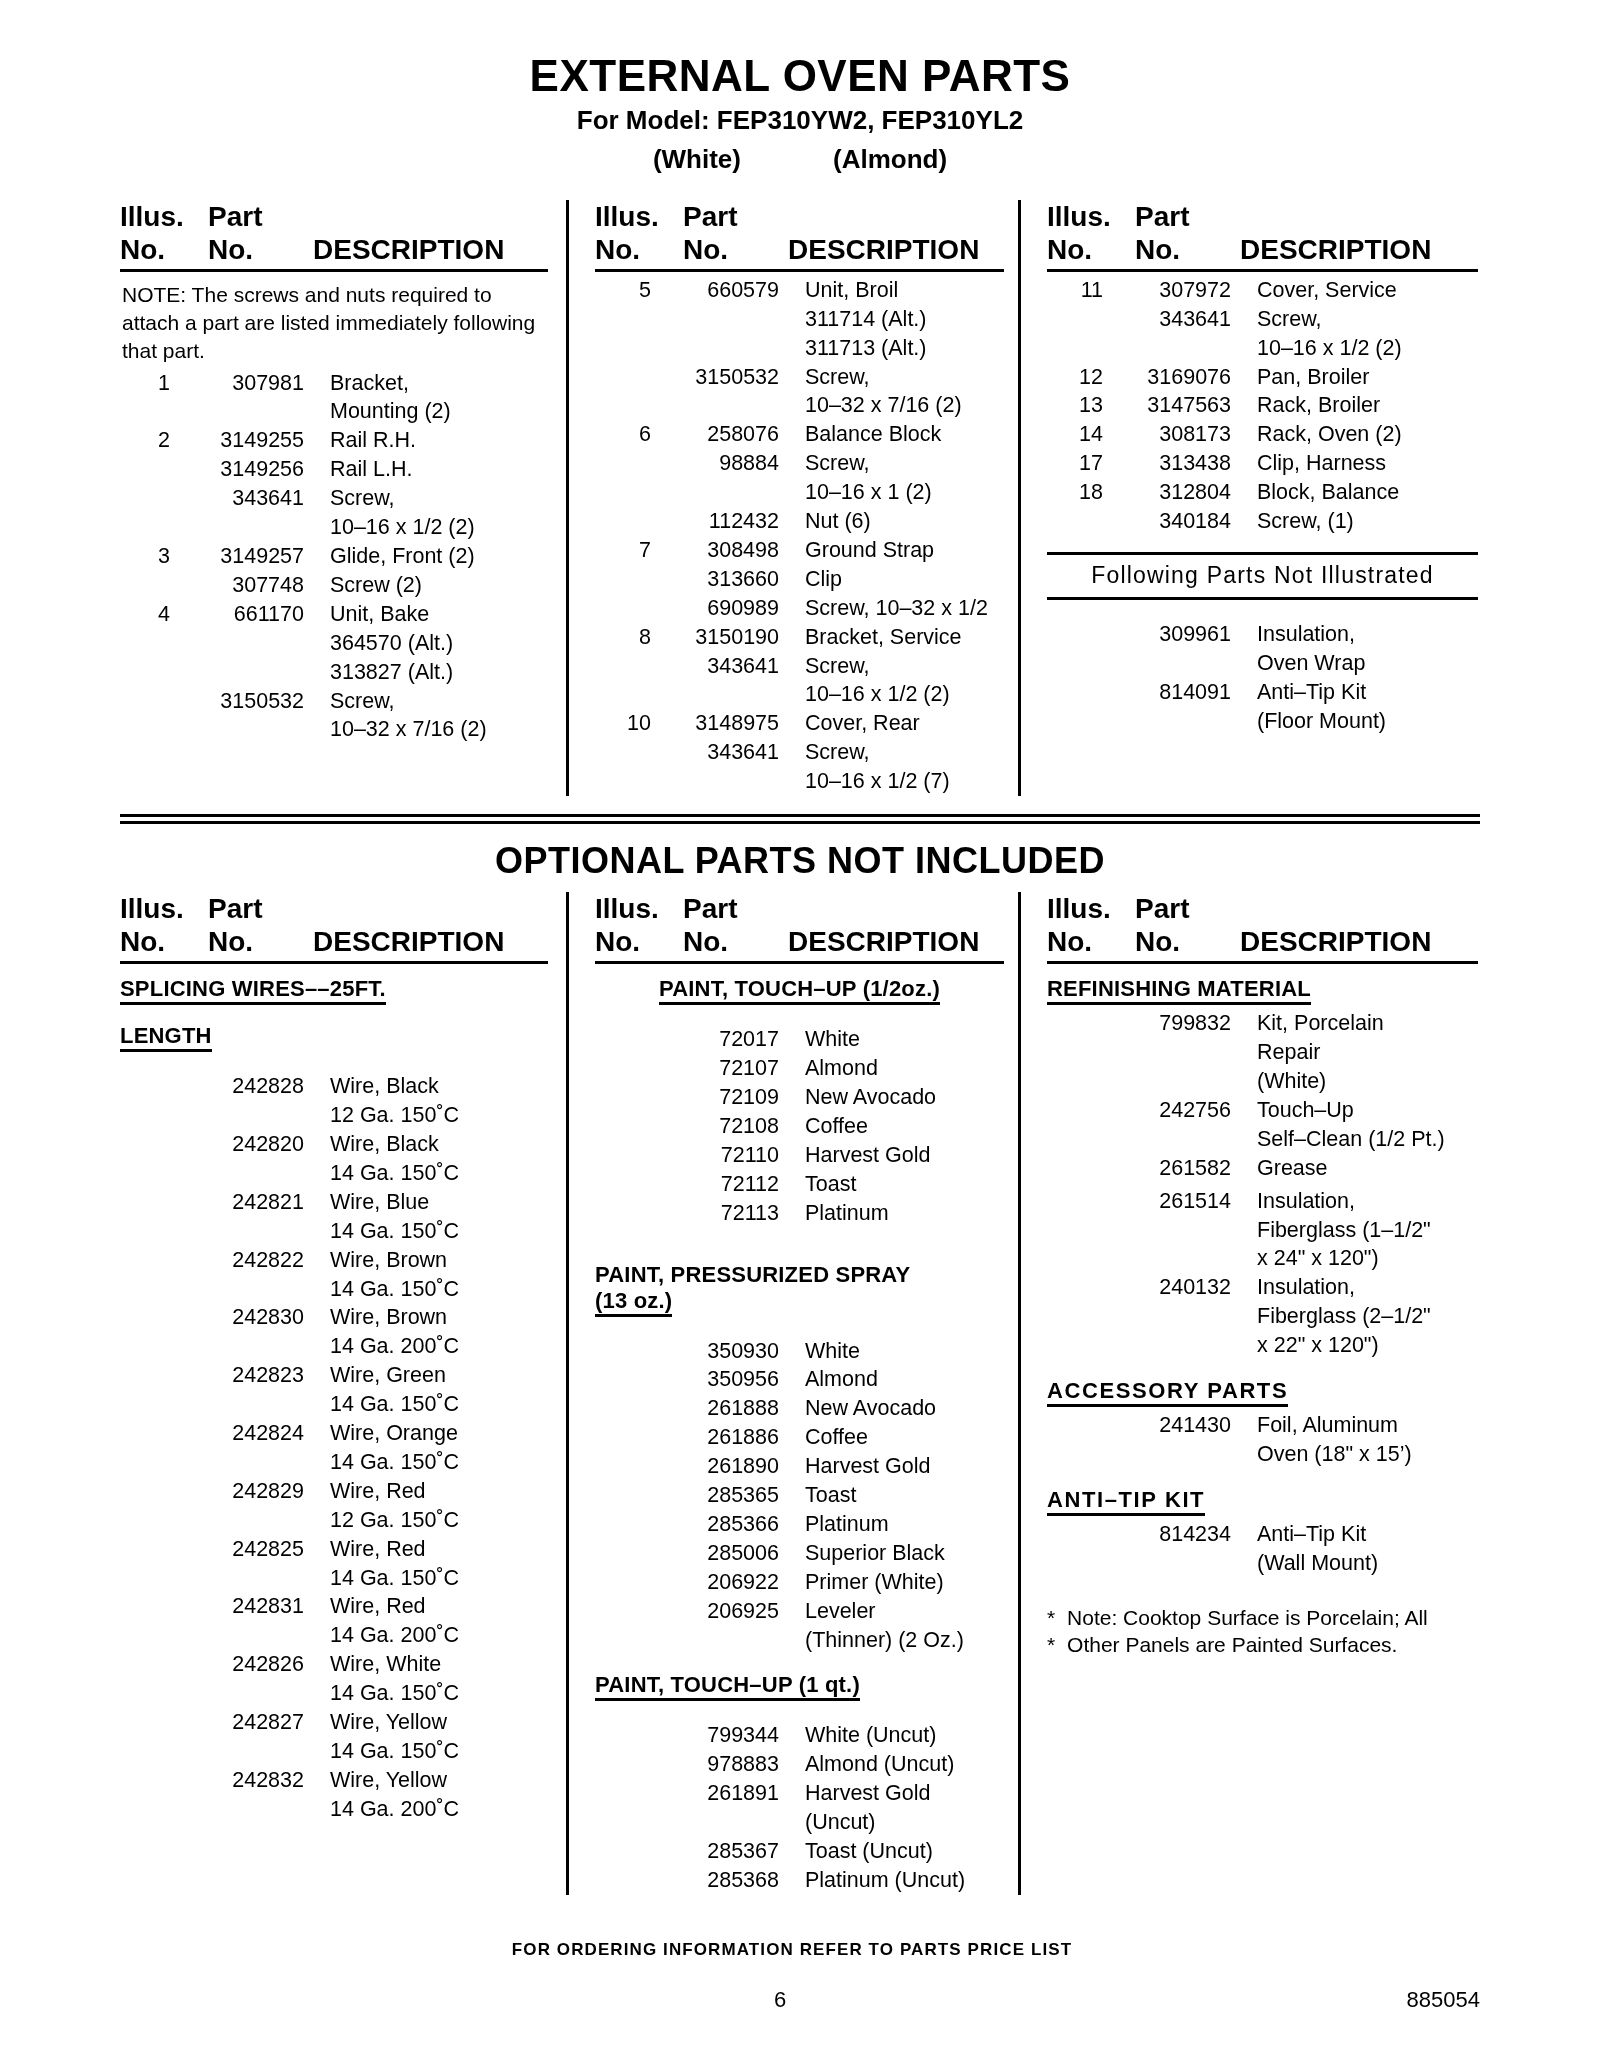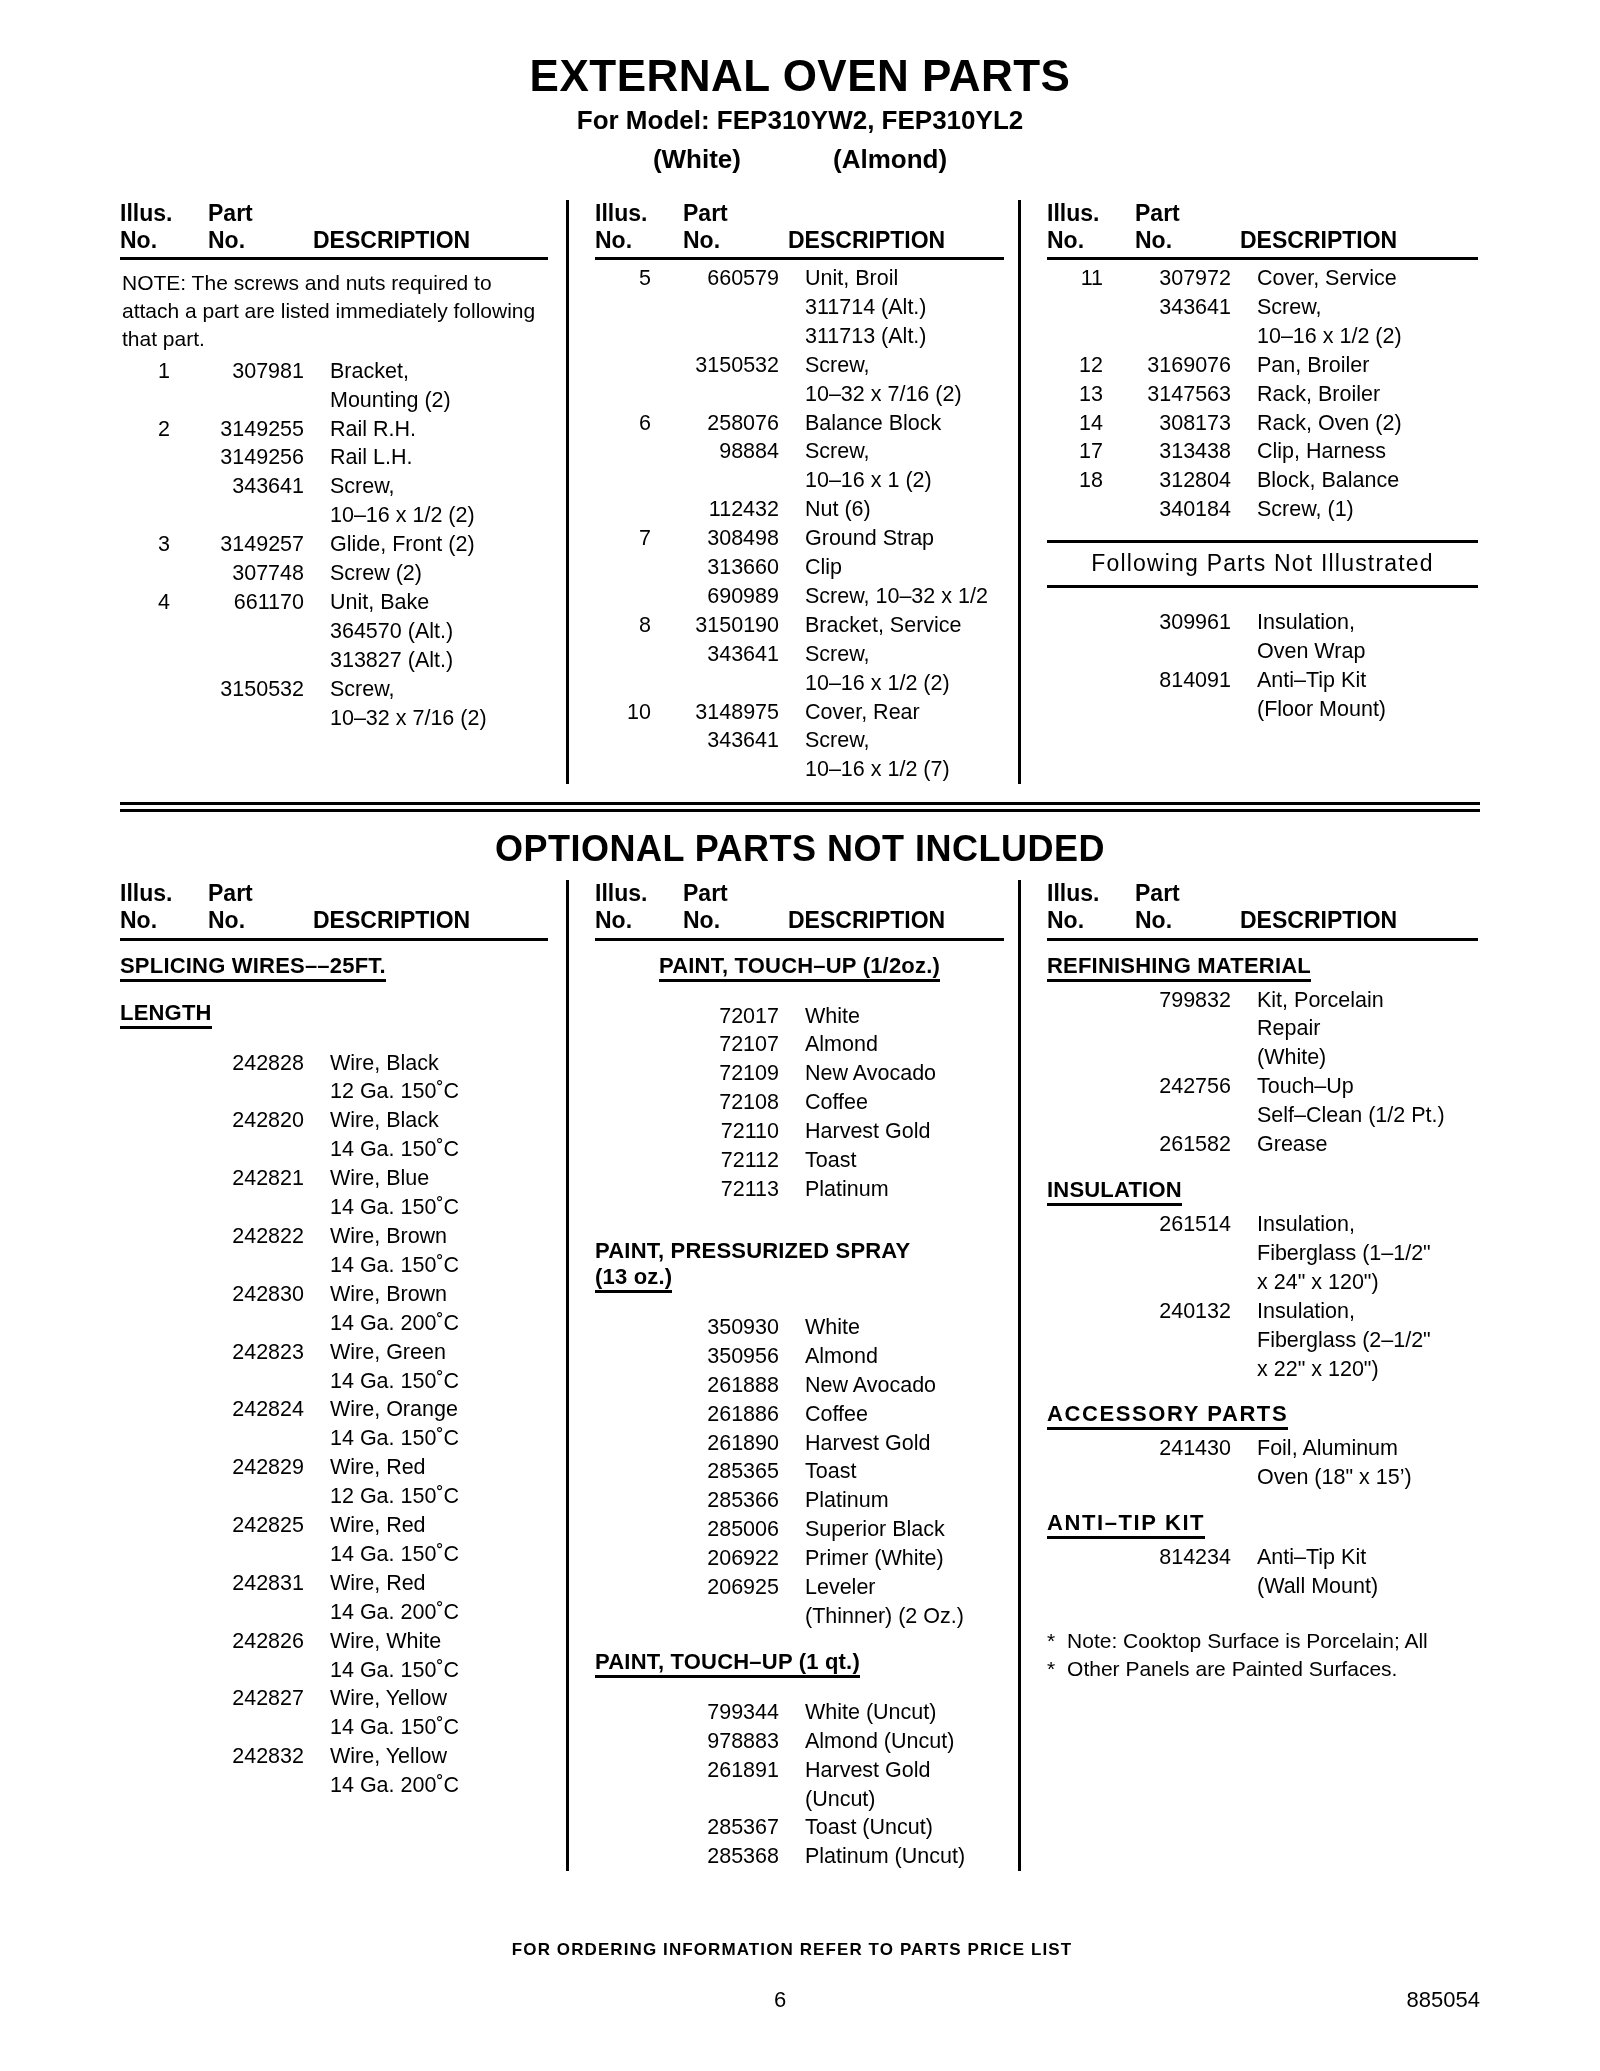--- a/index.html
+++ b/index.html
@@ -57,21 +57,21 @@
     position: relative;
     box-sizing: border-box;
   }
   .col.c1 { width: 446px; padding-right: 18px; }
   .col.c2 { width: 452px; padding-left: 26px; padding-right: 14px; border-left: 3px solid #000; }
   .col.c3 { width: 460px; padding-left: 26px; border-left: 3px solid #000; }
 
   
   .chead {
     font-weight: bold;
-    font-size: 23px;
+    font-size: 28px;
     line-height: 1.18;
   }
   .chead .r1 { display: flex; }
   .chead .r2 { display: flex; }
   .chead .h-illus { width: 88px; }
   .chead .h-part  { width: 105px; }
   .chead .h-desc  { }
   .chead .r1 .h-illus,
   .chead .r1 .h-part { }
   .chead-rule {
@@ -825,21 +825,20 @@
             <span class="illus"></span>
             <span class="part"></span>
             <span class="desc">Self–Clean (1/2 Pt.)</span>
           </div>
           <div class="prow">
             <span class="illus"></span>
             <span class="part">261582</span>
             <span class="desc">Grease</span>
           </div>
         </div>
-      <div><span class="subhead">INSULATION</span></div>
       <div class="rows">
           <div class="prow">
             <span class="illus"></span>
             <span class="part">261514</span>
             <span class="desc">Insulation,</span>
           </div>
           <div class="prow">
             <span class="illus"></span>
             <span class="part"></span>
             <span class="desc">Fiberglass (1–1/2"</span>

